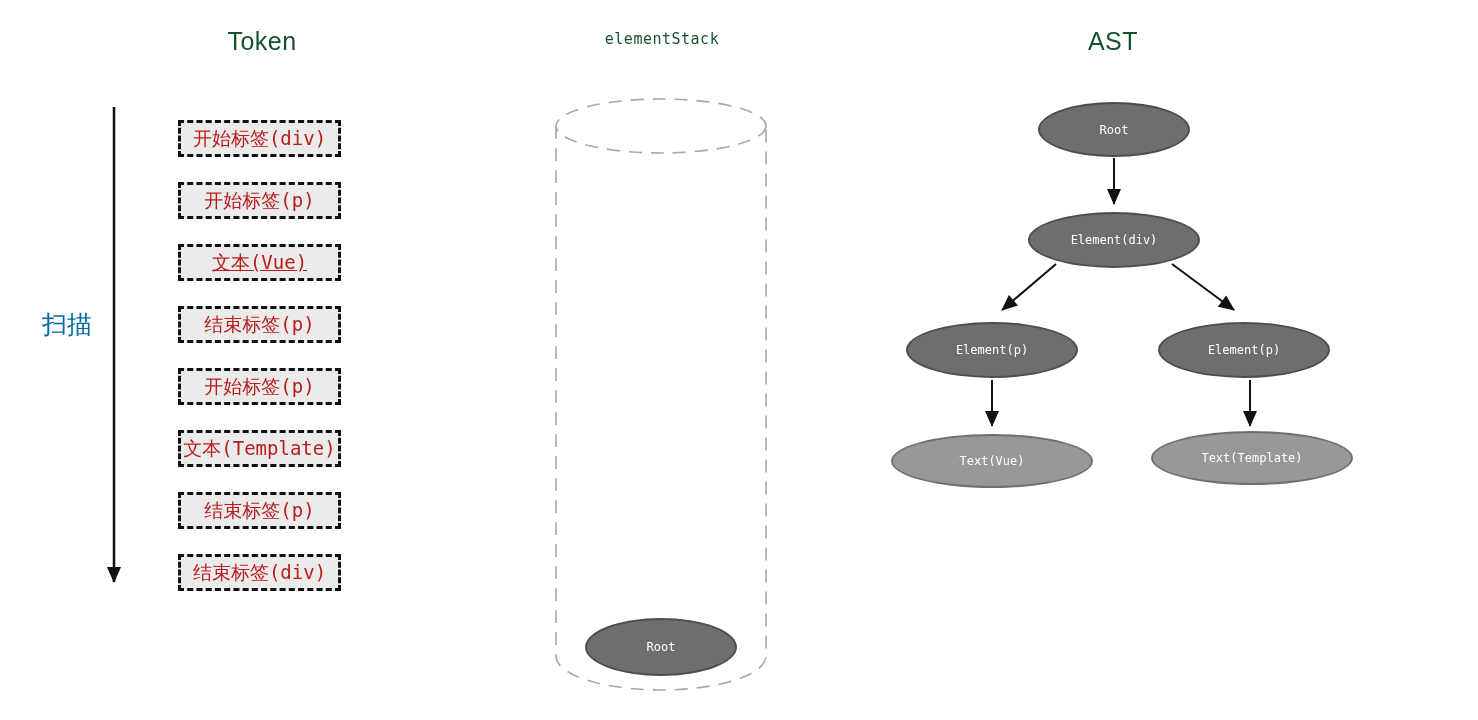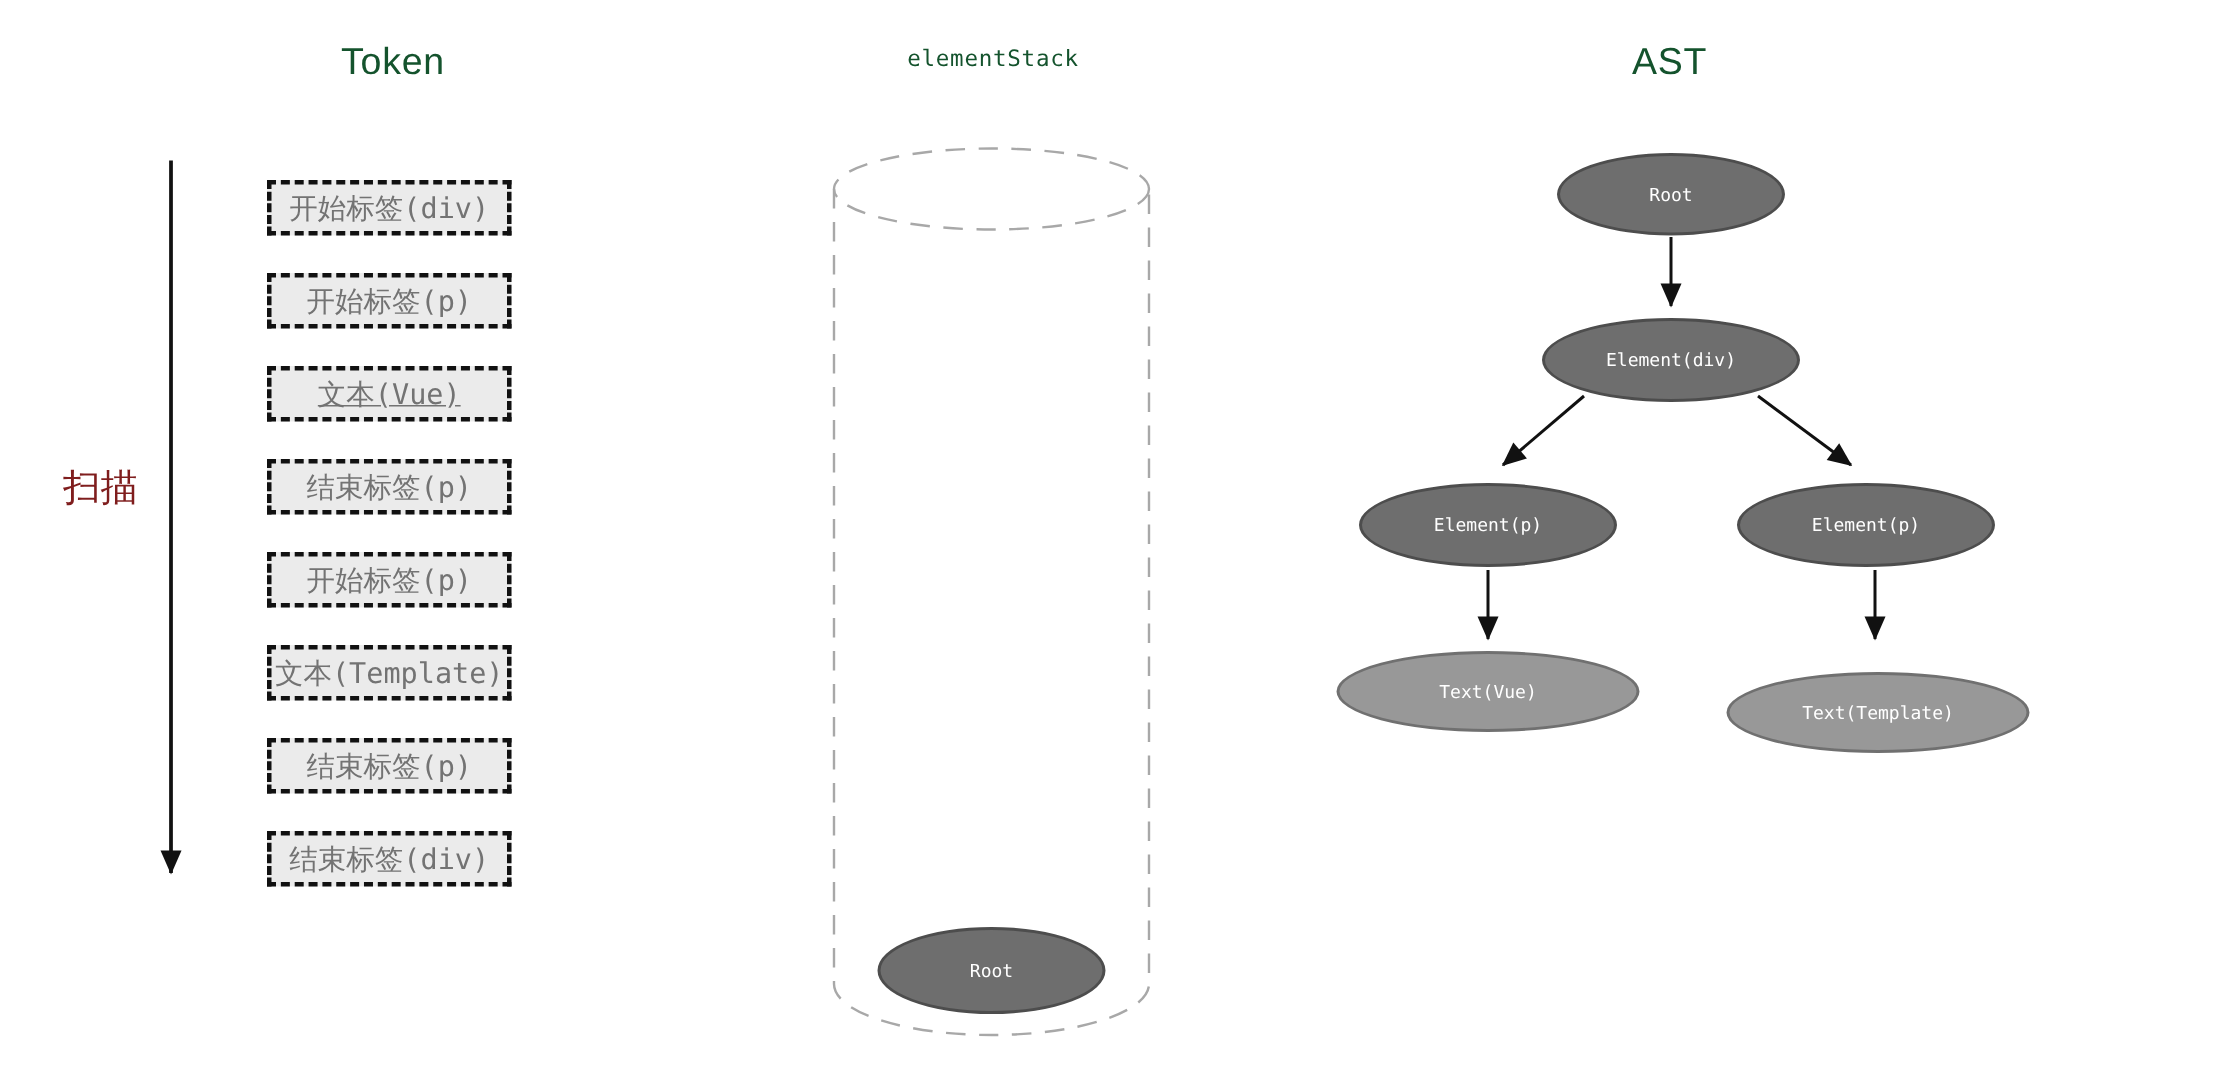--- a/index.html
+++ b/index.html
@@ -7,29 +7,29 @@
     position:relative;width:1478px;height:720px;background:#ffffff;
     font-family:"Liberation Sans",sans-serif;overflow:hidden;
   }
   .layer{position:absolute;left:0;top:0;width:1478px;height:720px;}
   .col-title{
     position:absolute;color:#14532d;font-size:25px;letter-spacing:.5px;
     transform:translateX(-50%);white-space:nowrap;
   }
   .col-title.mono{font-family:"DejaVu Sans Mono","Liberation Mono",monospace;font-size:15px;}
   .scan-label{
-    position:absolute;left:42px;top:308px;font-size:25px;color:#7f1d1d;
+    position:absolute;left:42px;top:308px;font-size:25px;color:#0369a1;
     font-family:Liberation Sans, sans-serif;
   }
   .token-box{
     position:absolute;left:178px;width:163px;height:37px;box-sizing:border-box;
     background:#ebebeb;border:3px dashed #111;
     display:flex;align-items:center;justify-content:center;
     font-family:"DejaVu Sans Mono","DejaVu Sans",monospace;
-    font-size:19px;color:#737373;white-space:nowrap;
+    font-size:19px;color:#b91c1c;white-space:nowrap;
   }
   .node{
     position:absolute;border-radius:50%;box-sizing:border-box;
     background:#6e6e6e;border:2px solid #4d4d4d;
     display:flex;align-items:center;justify-content:center;
     color:#fff;font-family:"DejaVu Sans Mono","Liberation Mono",monospace;
     font-size:12px;white-space:nowrap;
   }
   .node.light{background:#989898;border-color:#707070;}
 </style>
@@ -78,15 +78,15 @@
   <div class="token-box" style="top:492px;">结束标签(p)</div>
   <div class="token-box" style="top:554px;text-align:center;">结束标签(div)</div>
 
   <div class="node" style="left:585px;top:618px;width:152px;height:58px;">Root</div>
 
   <div class="node" style="left:1038px;top:102px;width:152px;height:55px;">Root</div>
   <div class="node" style="left:1028px;top:212px;width:172px;height:56px;">Element(div)</div>
   <div class="node" style="left:906px;top:322px;width:172px;height:56px;">Element(p)</div>
   <div class="node" style="left:1158px;top:322px;width:172px;height:56px;">Element(p)</div>
   <div class="node light" style="left:891px;top:434px;width:202px;height:54px;">Text(Vue)</div>
-  <div class="node light" style="left:1151px;top:448px;width:202px;height:54px;">Text(Template)</div>
+  <div class="node light" style="left:1151px;top:431px;width:202px;height:54px;">Text(Template)</div>
 
 </div>
 
 </body></html>

